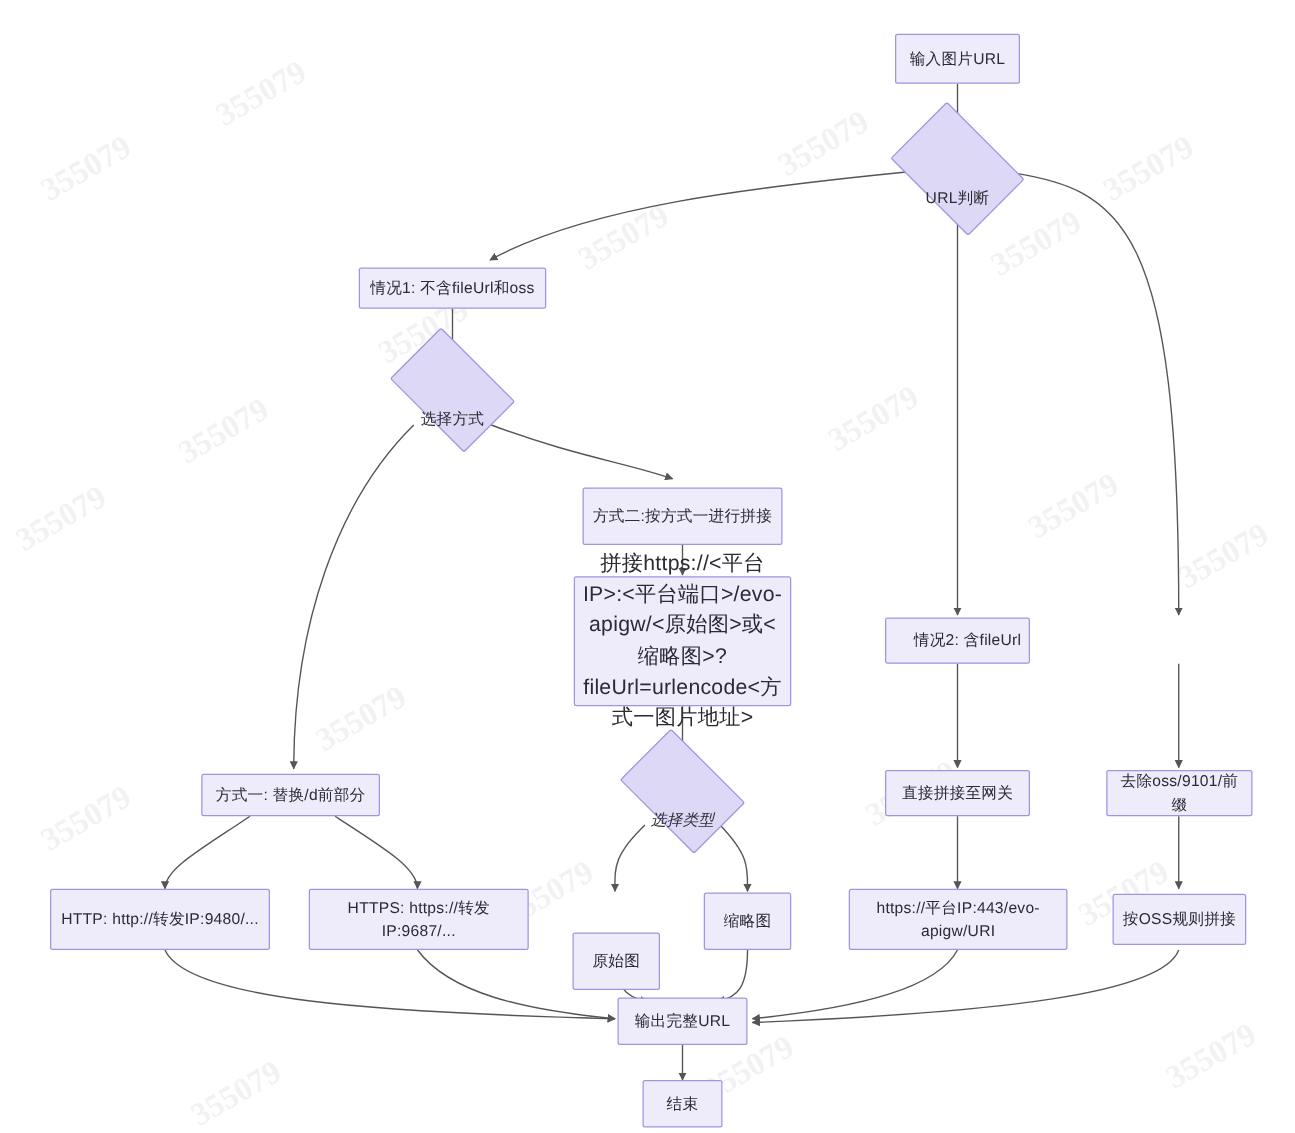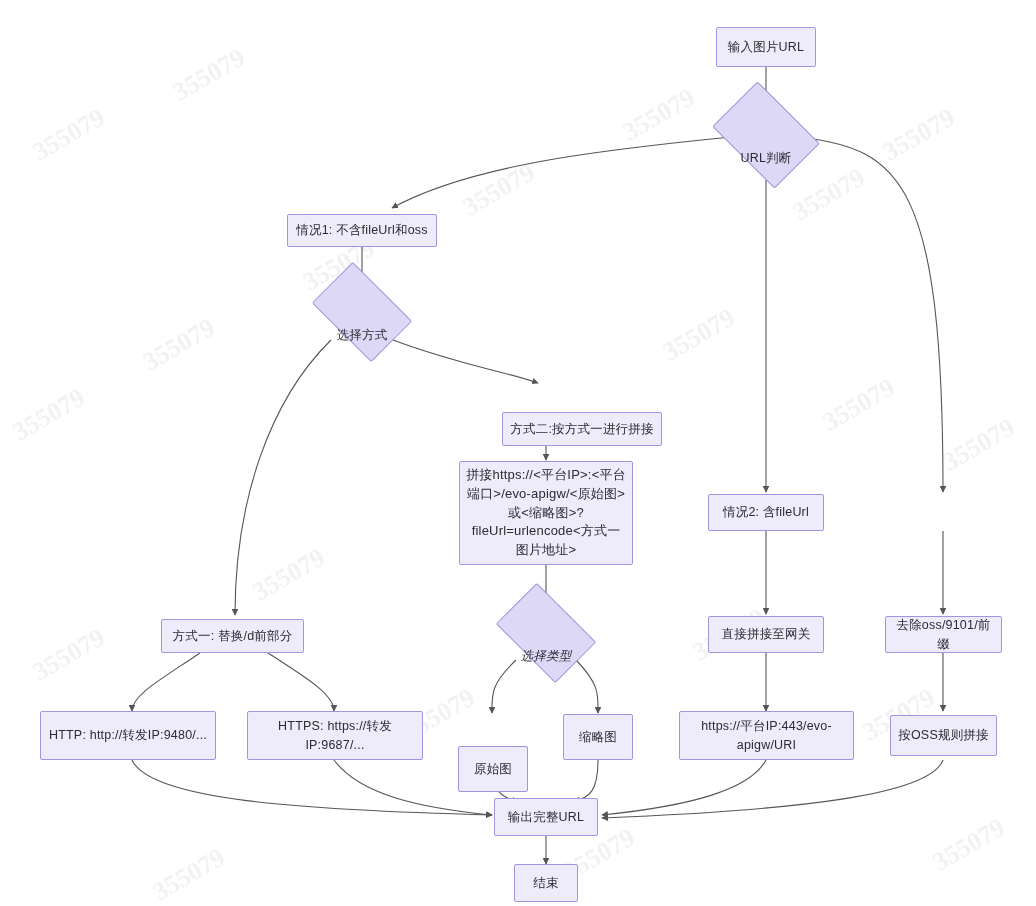--- a/index.html
+++ b/index.html
@@ -155,25 +155,25 @@
 
     <div class="node rect" style="left:287px; top:214px; width:150px; height:33px;">
       <span class="lbl">情况1: 不含fileUrl和oss</span>
     </div>
 
     <div class="node diamond-wrap" style="left:320px; top:283px; width:84px; height:58px;">
       <span class="diamond-shape"></span>
       <span class="diamond-label">选择方式</span>
     </div>
 
-    <div class="node rect" style="left:466px; top:412px; width:160px; height:34px;margin-left:36px;">
+    <div class="node rect" style="left:466px; top:390px; width:160px; height:46px;">
       <span class="lbl">方式二:按方式一进行拼接</span>
     </div>
 
-    <div class="node rect" style="left:459px; top:461px; width:174px; height:104px; font-size:13px;">
+    <div class="node rect" style="left:459px; top:461px; width:174px; height:104px; font-size:17px;">
       <span class="lbl">拼接https://&lt;平台IP&gt;:&lt;平台端口&gt;/evo-apigw/&lt;原始图&gt;或&lt;缩略图&gt;?
 fileUrl=urlencode&lt;方式一图片地址&gt;</span>
     </div>
 
     <div class="node diamond-wrap" style="left:504px; top:604px; width:84px; height:58px;font-style:italic;">
       <span class="diamond-shape"></span>
       <span class="diamond-label">选择类型</span>
     </div>
 
     <div class="node rect" style="left:458px; top:746px; width:70px; height:46px;font-family:Liberation Serif, serif;">
@@ -189,21 +189,21 @@
     </div>
 
     <div class="node rect" style="left:40px; top:711px; width:176px; height:49px;">
       <span class="lbl">HTTP: http://转发IP:9480/...</span>
     </div>
 
     <div class="node rect" style="left:247px; top:711px; width:176px; height:49px;">
       <span class="lbl">HTTPS: https://转发IP:9687/...</span>
     </div>
 
-    <div class="node rect" style="left:708px; top:494px; width:116px; height:37px;">
+    <div class="node rect" style="left:708px; top:494px; width:116px; height:37px;justify-content:flex-end;">
       <span class="lbl">情况2: 含fileUrl</span>
     </div>
 
     <div class="node rect" style="left:708px; top:616px; width:116px; height:37px;">
       <span class="lbl">直接拼接至网关</span>
     </div>
 
     <div class="node rect" style="left:679px; top:711px; width:175px; height:49px;">
       <span class="lbl">https://平台IP:443/evo-apigw/URI</span>
     </div>

